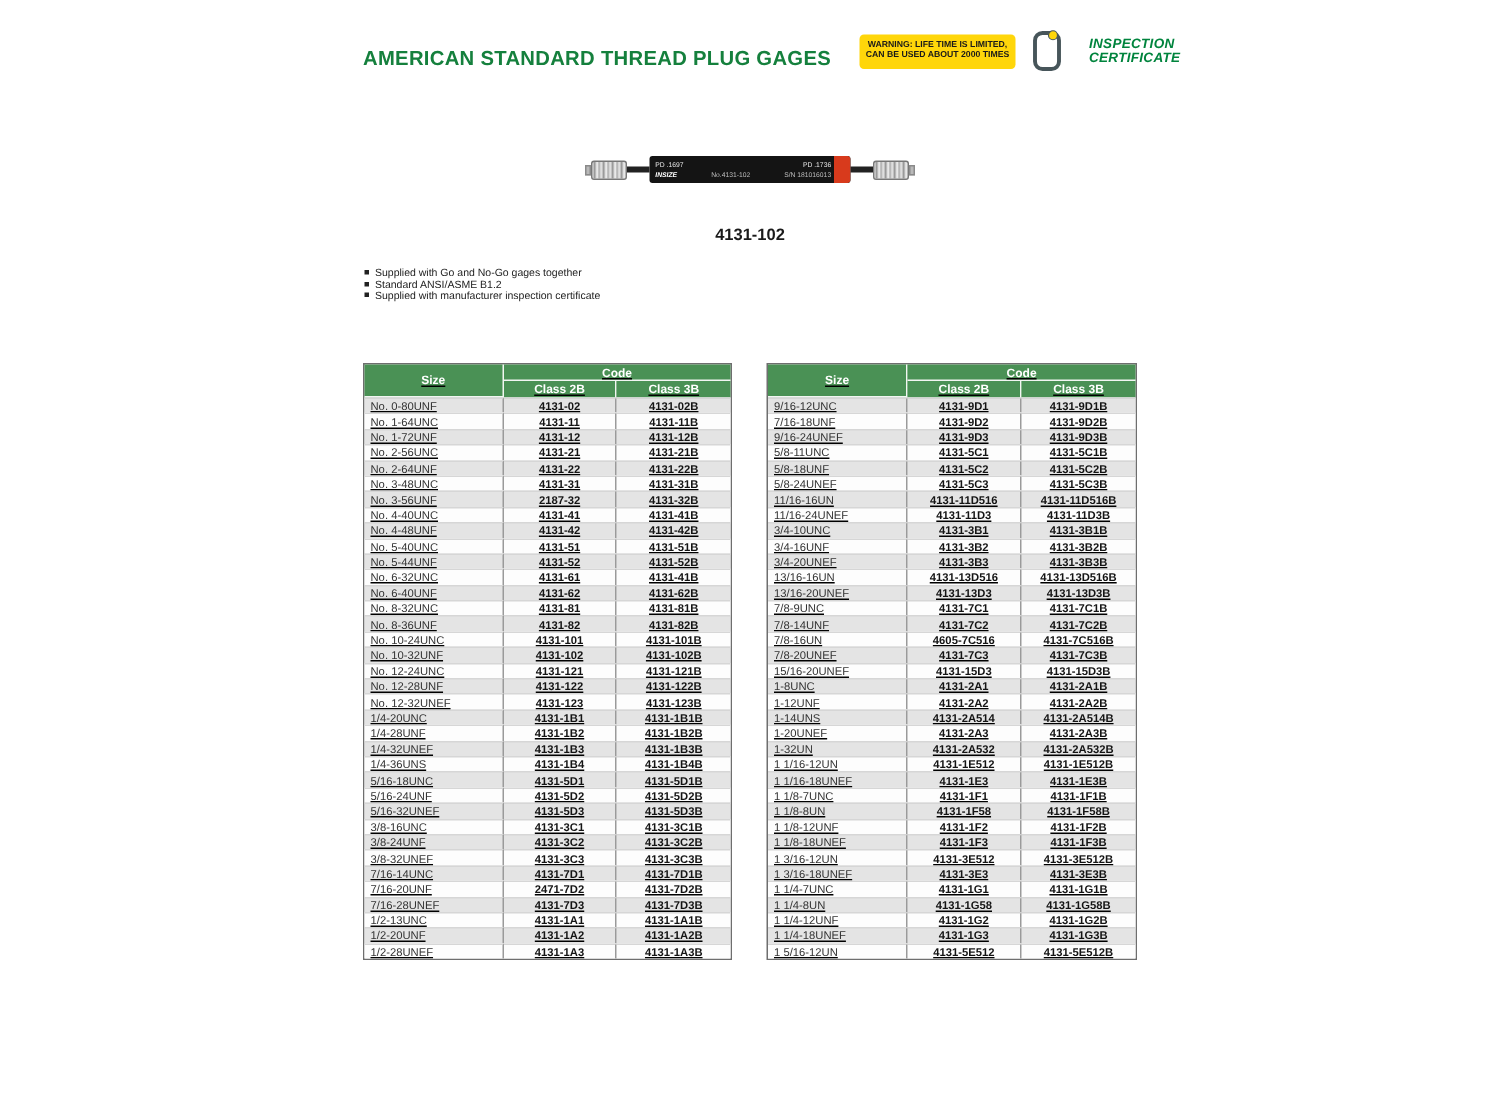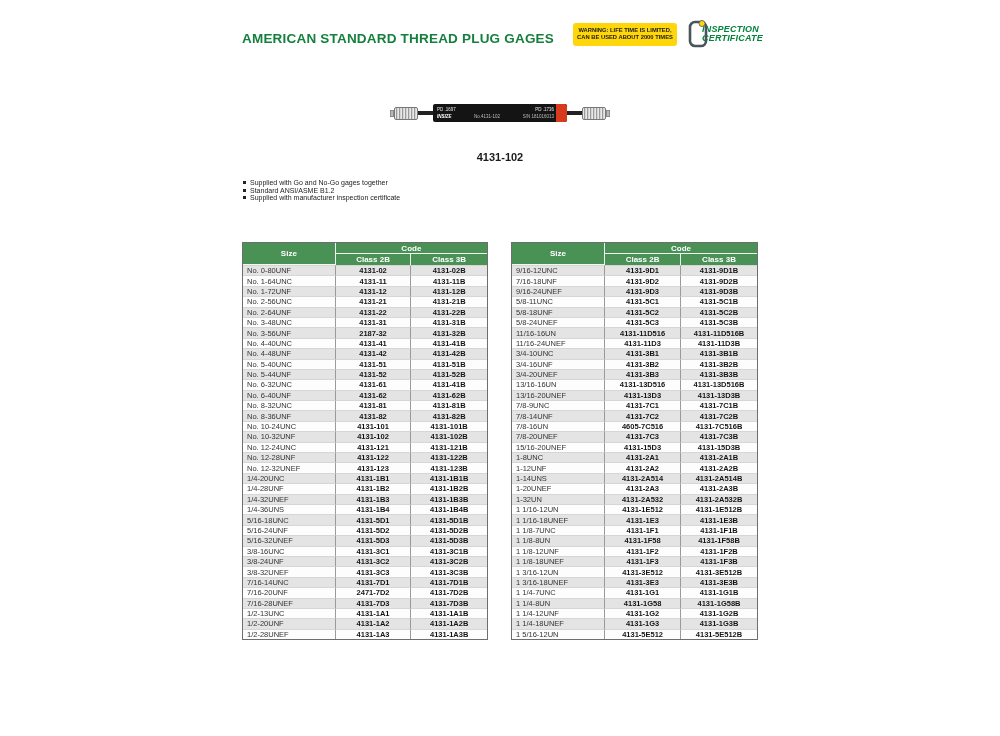--- a/index.html
+++ b/index.html
@@ -13,21 +13,21 @@
   #warning-badge { left:573px; top:23px; width:104px; height:23px;
                    background:#ffd60a; border-radius:3px; text-align:center;
                    padding-top:4px; }
   #warning-badge .wl { font-size:5.8px; font-weight:bold; color:#1a1a1a;
                        line-height:7px; white-space:nowrap; }
   #cert-badge { left:688px; top:20px; display:flex; align-items:center; }
   #cert-icon { position:relative; width:20px; height:28px; }
   #cert-text { margin-left:-7px; background:#ffffff; padding:1px 0 1px 1px; }
   #cert-text .cl { font-size:9px; font-weight:bold; font-style:italic;
                    color:#00843d; line-height:9px; letter-spacing:.2px;
-                   white-space:nowrap; }
+                   white-space:nowrap;margin-left:24px; }
 
   
   #gage { left:390px; top:101px; width:220px; height:24px;
           display:flex; align-items:center; justify-content:center; }
   .tip { width:4px; height:7px; background:#b9b9b9; border:1px solid #8a8a8a; }
   .thread { width:25px; height:13px; border:1px solid #777; border-radius:2px;
             background:repeating-linear-gradient(90deg,#e8e8e8 0 1px,#9a9a9a 1px 2px,#d4d4d4 2px 3px); }
   .shaft { width:15px; height:4px; background:#222; }
   #handle { position:relative; width:138px; height:18px; background:#141414;
             border-radius:2px; color:#e8e8e8; overflow:hidden; }
@@ -42,21 +42,21 @@
   #gage-caption { left:390px; top:151px; width:220px; text-align:center;
                   font-size:11px; font-weight:bold; color:#1a1a1a; }
 
   
   #bullets { left:243px; top:179px; font-size:7px; line-height:7.6px; color:#222; }
   #bullets .b-row { white-space:nowrap; }
   #bullets .sq { display:inline-block; width:3px; height:3px; background:#222;
                  margin-right:4px; vertical-align:1px; }
 
   
-  .gage-table-wrap { top:242px; border:1px solid #6e6e6e; }
+  .gage-table-wrap { top:242px; border:1px solid #6e6e6e;text-decoration:underline; }
   #table-left  { left:242px; width:246px; }
   #table-right { left:511px; width:247px; }
   table { border-collapse:separate; border-spacing:0; width:100%; table-layout:fixed; }
   col.c-size { width:38%; } col.c-code { width:31%; }
   thead th { background:#4a9155; color:#ffffff; font-size:8px; font-weight:bold;
              height:11px; border-right:1px solid #f2f6f2;
              border-bottom:1px solid #f2f6f2; text-align:center; padding:0; }
   thead th:last-child { border-right:none; }
   thead tr:last-child th { border-bottom:none; }
   tbody td { height:10.4px; font-size:7.5px; padding:0;

